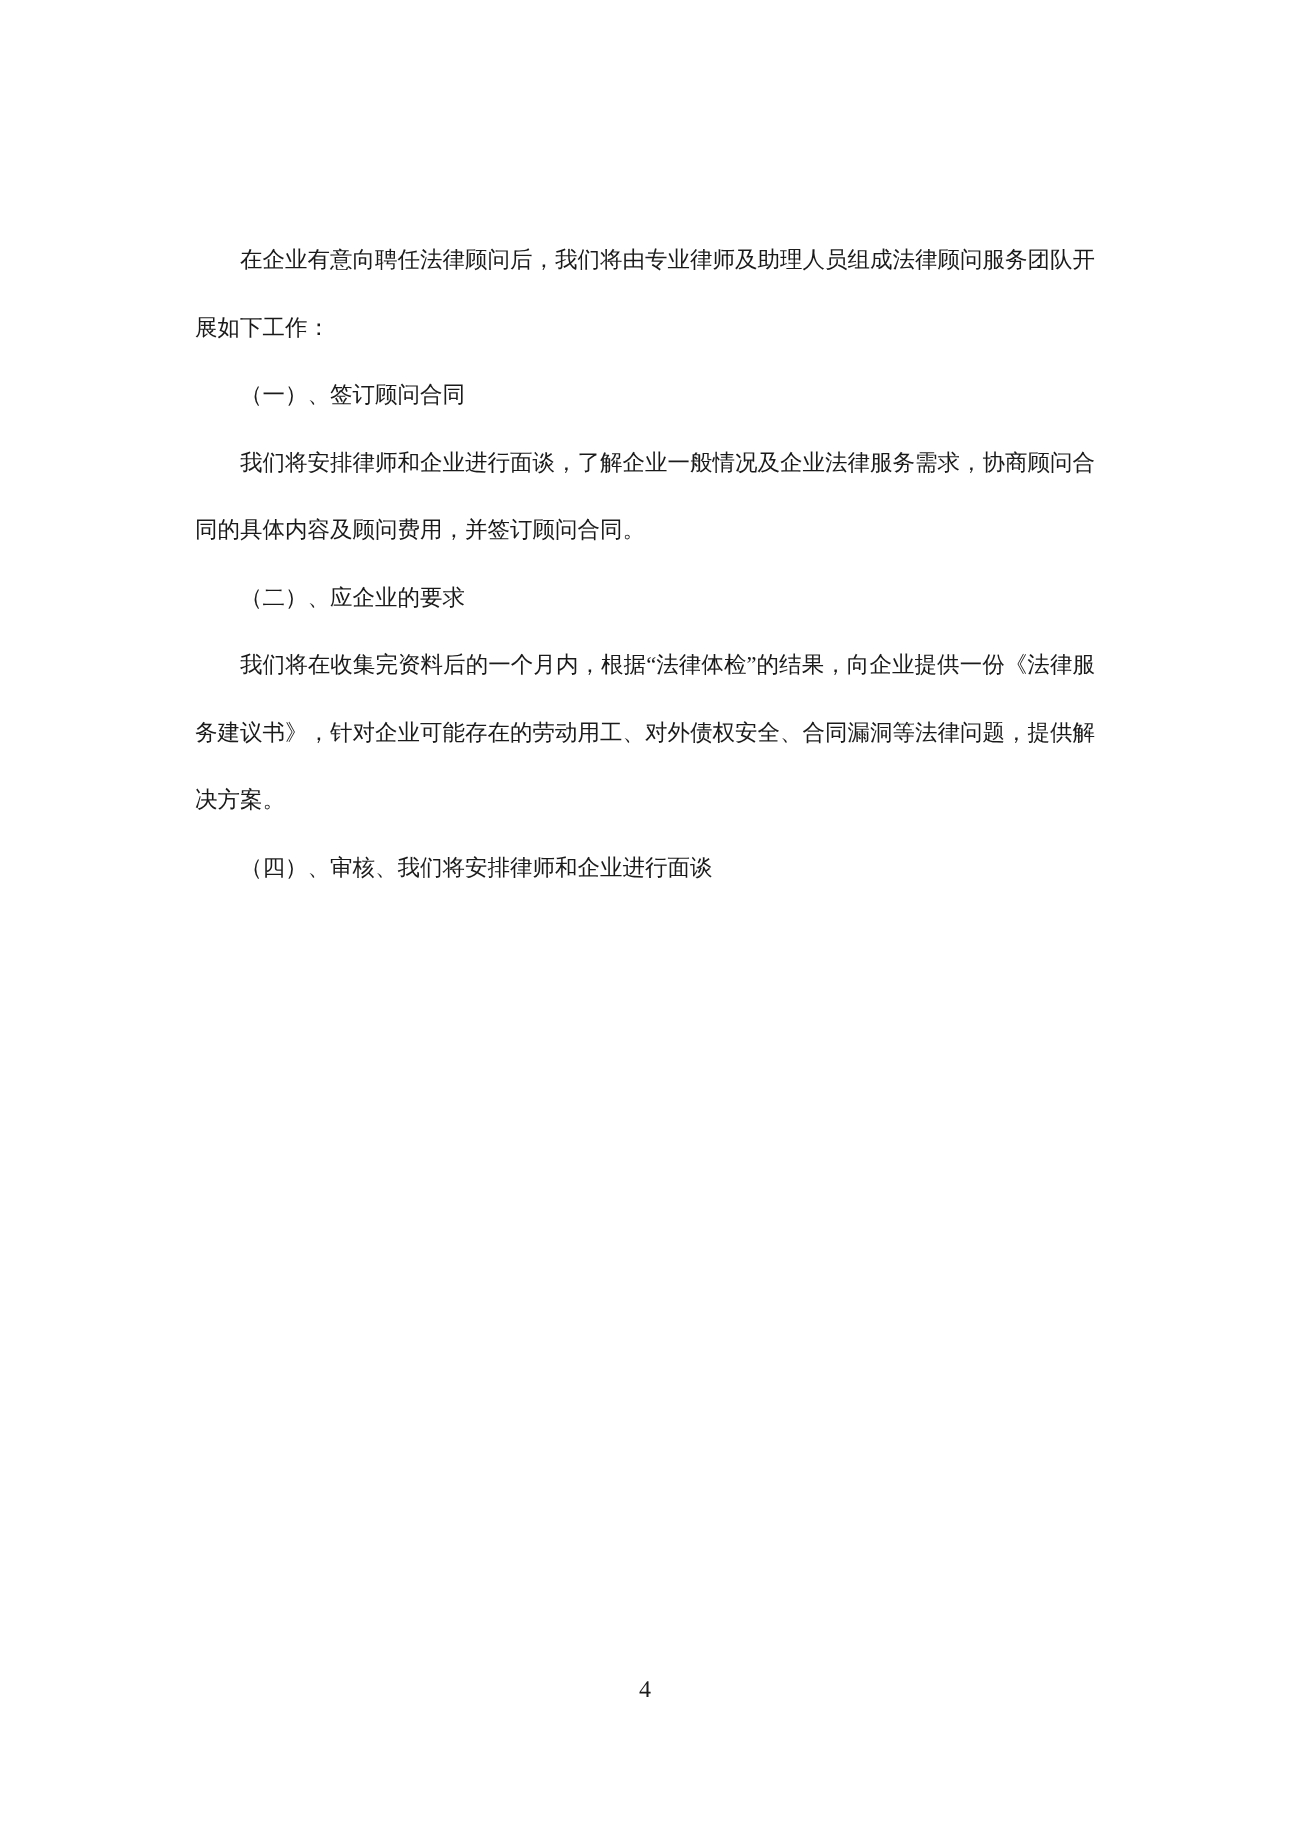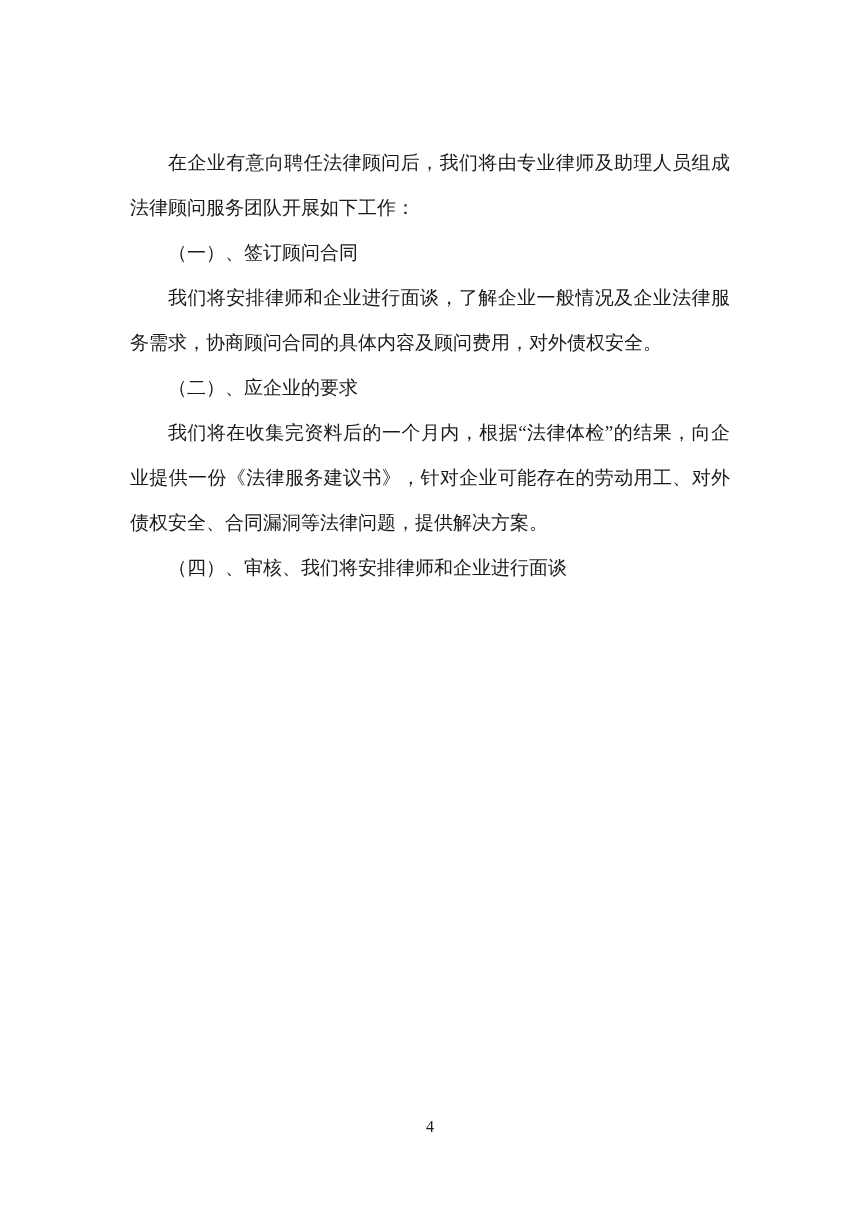--- a/index.html
+++ b/index.html
@@ -12,23 +12,23 @@
     width: 860px;
     height: 1216px;
     background: var(--bg-color, #ffffff);
     overflow: hidden;
     font-family: "Liberation Serif", "DejaVu Serif", serif;
     color: var(--text-color, #1a1a1a);
   }
   .content {
     position: absolute;
     left: 130px;
-    top: 140px;
+    top: 152px;
     width: 600px;
-    font-size: 19px;
+    font-size: 15px;
     line-height: 45px;
     text-align: justify;
     letter-spacing: 0;
   }
   .content p {
     margin: 0;
     padding: 0;
     text-indent: 2em;
   }
   .content p.heading {
@@ -44,19 +44,19 @@
     line-height: 18px;
   }
 </style>
 </head>
 <body>
 
 <div class="page">
   <div class="content" id="content">
       <p class="para">在企业有意向聘任法律顾问后，我们将由专业律师及助理人员组成法律顾问服务团队开展如下工作：</p>
       <p class="heading">（一）、签订顾问合同</p>
-      <p class="para">我们将安排律师和企业进行面谈，了解企业一般情况及企业法律服务需求，协商顾问合同的具体内容及顾问费用，对外债权安全。</p>
+      <p class="para">我们将安排律师和企业进行面谈，了解企业一般情况及企业法律服务需求，协商顾问合同的具体内容及顾问费用，并签订顾问合同。</p>
       <p class="heading">（二）、应企业的要求</p>
       <p class="para">我们将在收集完资料后的一个月内，根据“法律体检”的结果，向企业提供一份《法律服务建议书》，针对企业可能存在的劳动用工、对外债权安全、合同漏洞等法律问题，提供解决方案。</p>
       <p class="heading">（四）、审核、我们将安排律师和企业进行面谈</p>
     </div>
   <div class="footer">4</div>
 </div>
 
 </body></html>

